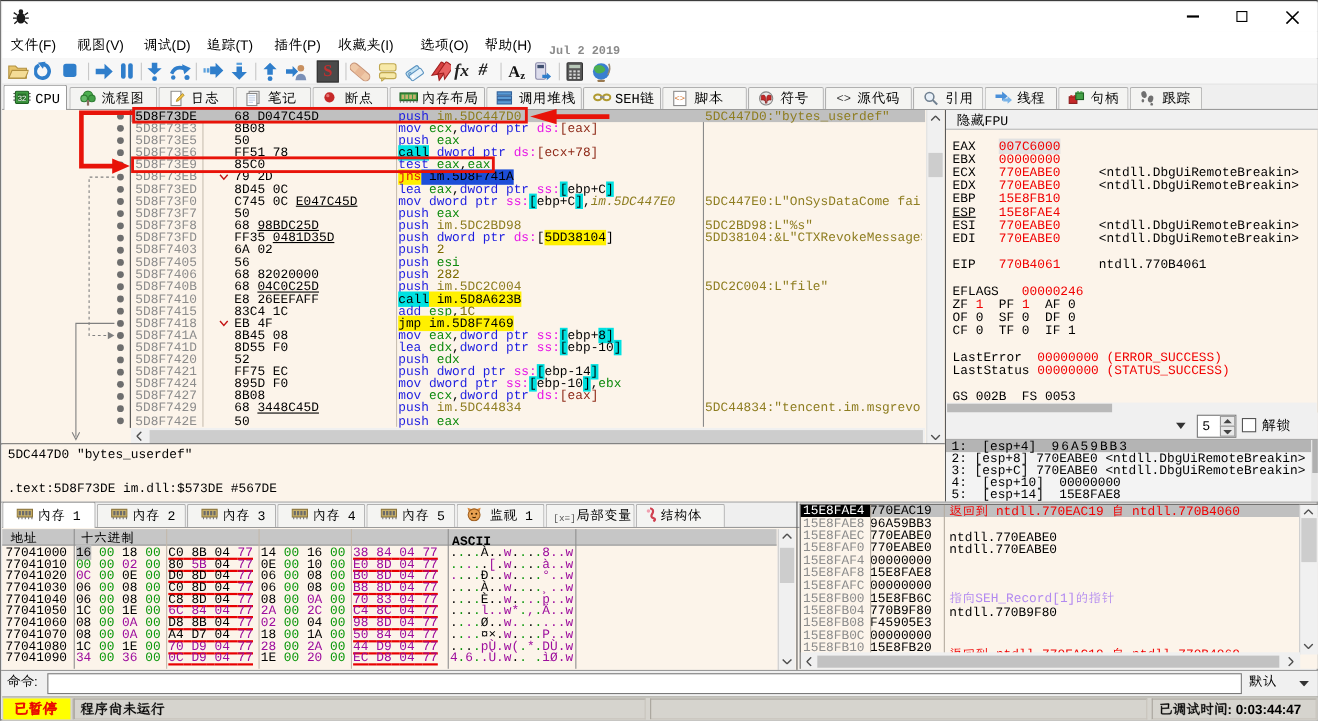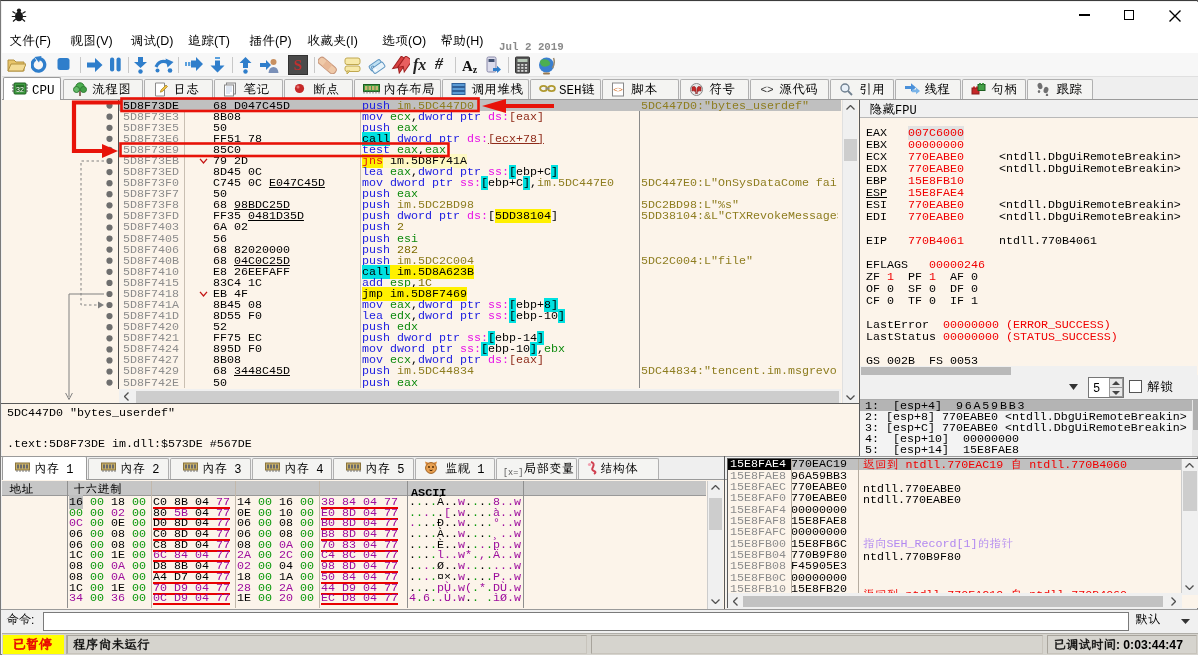--- a/index.html
+++ b/index.html
@@ -609,25 +609,25 @@
 FF75 EC
 895D F0
 8B08
 68 <span style="text-decoration:underline;">3448C45D</span>
 50</pre>
     </div>
     <div class="a" style="left:361px;top:99.6px;">
       <pre style="line-height:11.08px;color:#000"><span style="color:#1b1be0;">push</span> <span style="color:#8e7d20;">im.5DC447D0</span>
 <span style="color:#1b1be0;">mov</span> <span style="color:#0d8a0d;">ecx</span>,<span style="color:#1b1be0;">dword ptr </span><span style="color:#e613e6;">ds:</span><span style="color:#8f2b1a;">[eax]</span>
 <span style="color:#1b1be0;">push</span> <span style="color:#0d8a0d;">eax</span>
-<span style="color:#000;background:#00e1e1;">call</span> <span style="color:#1b1be0;">dword ptr </span><span style="color:#e613e6;">ds:</span><span style="color:#8f2b1a;text-decoration:underline;">[ecx+78]</span>
+<span style="color:#000;background:#00e1e1;">call</span> <span style="color:#1b1be0;">dword ptr </span><span style="color:#e613e6;">ds:</span><span style="color:#8f2b1a;">[ecx+78]</span>
 <span style="color:#1b1be0;">test</span> <span style="color:#0d8a0d;">eax</span>,<span style="color:#0d8a0d;">eax</span>
-<span style="color:#e11414;background:#fff000;">jns</span><span style="color:#000;background:#fef9c3;"> im.5D8F741A</span>
+<span style="color:#e11414;background:#fff000;">jns</span><span style="color:#000;background:#1d4ed8;"> im.5D8F741A</span>
 <span style="color:#1b1be0;">lea</span> <span style="color:#0d8a0d;">eax</span>,<span style="color:#1b1be0;">dword ptr </span><span style="color:#e613e6;">ss:</span><span style="color:#000;background:#00e1e1;">[</span>ebp+C<span style="color:#000;background:#00e1e1;">]</span>
-<span style="color:#1b1be0;">mov</span> <span style="color:#1b1be0;">dword ptr </span><span style="color:#e613e6;">ss:</span><span style="color:#000;background:#00e1e1;">[</span>ebp+C<span style="color:#000;background:#00e1e1;">]</span>,<span style="color:#8e7d20;">im.5DC447E0</span>
+<span style="color:#1b1be0;">mov</span> <span style="color:#1b1be0;">dword ptr </span><span style="color:#e613e6;">ss:</span><span style="color:#000;background:#00e1e1;">[</span>ebp+C<span style="color:#000;background:#00e1e1;">]</span>,<span style="color:#8e7d20;font-style:italic;">im.5DC447E0</span>
 <span style="color:#1b1be0;">push</span> <span style="color:#0d8a0d;">eax</span>
 <span style="color:#1b1be0;">push</span> <span style="color:#8e7d20;">im.5DC2BD98</span>
 <span style="color:#1b1be0;">push</span> <span style="color:#1b1be0;">dword ptr </span><span style="color:#e613e6;">ds:</span>[<span style="color:#000;background:#fff000;">5DD38104</span>]
 <span style="color:#1b1be0;">push</span> <span style="color:#7d6b00;">2</span>
 <span style="color:#1b1be0;">push</span> <span style="color:#0d8a0d;">esi</span>
 <span style="color:#1b1be0;">push</span> <span style="color:#7d6b00;">282</span>
 <span style="color:#1b1be0;">push</span> <span style="color:#8e7d20;">im.5DC2C004</span>
 <span style="color:#000;background:#00e1e1;">call</span><span style="color:#000;background:#fff000;"> im.5D8A623B</span>
 <span style="color:#1b1be0;">add</span> <span style="color:#0d8a0d;">esp</span>,<span style="color:#7d6b00;">1C</span>
 <span style="color:#000;background:#fff000;">jmp im.5D8F7469</span>
@@ -982,20 +982,32 @@
         <use href="#u5236" fill="#000" transform="translate(36.6,11) scale(0.1220,-0.1220)"></use>
       </svg>
     </div>
     <div class="a" style="left:410px;top:481.2px;z-index:2"><span class="m" style="font-size:11.8px;font-weight:bold">ASCII</span></div>
     <div class="a" style="left:65.5px;top:480px;width:1px;height:127px;background:#8f8f8f"></div>
     <div class="a" style="left:149.5px;top:480px;width:1px;height:127px;background:#c2b8ab"></div>
     <div class="a" style="left:233.5px;top:480px;width:1px;height:127px;background:#c2b8ab"></div>
     <div class="a" style="left:318px;top:480px;width:1px;height:127px;background:#c2b8ab"></div>
     <div class="a" style="left:405.5px;top:480px;width:1px;height:127px;background:#8f8f8f"></div>
     <div class="a" style="left:521.5px;top:480px;width:1px;height:127px;background:#8f8f8f"></div>
+    <div class="a" style="left:4px;top:495.8px;">
+      <pre style="line-height:10.72px;color:#000">77041000
+77041010
+77041020
+77041030
+77041040
+77041050
+77041060
+77041070
+77041080
+77041090</pre>
+    </div>
     <div class="a" style="left:68px;top:495.8px;">
       <pre style="line-height:10.72px"><span style="color:#000;background:#c0c0c0;">16</span> <span style="color:#0a970a;">00</span> <span style="color:#000;">18</span> <span style="color:#0a970a;">00</span> <span style="text-decoration:underline;text-decoration-color:#e80000;text-decoration-thickness:1.5px;text-underline-offset:1.5px"><span style="color:#000;">C0</span> <span style="color:#000;">8B</span> <span style="color:#000;">04</span> <span style="color:#9d0d9d;">77</span></span> <span style="color:#000;">14</span> <span style="color:#0a970a;">00</span> <span style="color:#000;">16</span> <span style="color:#0a970a;">00</span> <span style="text-decoration:underline;text-decoration-color:#e80000;text-decoration-thickness:1.5px;text-underline-offset:1.5px"><span style="color:#9d0d9d;">38</span> <span style="color:#9d0d9d;">84</span> <span style="color:#9d0d9d;">04</span> <span style="color:#9d0d9d;">77</span></span>
 <span style="color:#0a970a;">00</span> <span style="color:#0a970a;">00</span> <span style="color:#9d0d9d;">02</span> <span style="color:#0a970a;">00</span> <span style="text-decoration:underline;text-decoration-color:#e80000;text-decoration-thickness:1.5px;text-underline-offset:1.5px"><span style="color:#000;">80</span> <span style="color:#9d0d9d;">5B</span> <span style="color:#000;">04</span> <span style="color:#9d0d9d;">77</span></span> <span style="color:#000;">0E</span> <span style="color:#0a970a;">00</span> <span style="color:#000;">10</span> <span style="color:#0a970a;">00</span> <span style="text-decoration:underline;text-decoration-color:#e80000;text-decoration-thickness:1.5px;text-underline-offset:1.5px"><span style="color:#9d0d9d;">E0</span> <span style="color:#9d0d9d;">8D</span> <span style="color:#9d0d9d;">04</span> <span style="color:#9d0d9d;">77</span></span>
 <span style="color:#9d0d9d;">0C</span> <span style="color:#0a970a;">00</span> <span style="color:#000;">0E</span> <span style="color:#0a970a;">00</span> <span style="text-decoration:underline;text-decoration-color:#e80000;text-decoration-thickness:1.5px;text-underline-offset:1.5px"><span style="color:#000;">D0</span> <span style="color:#000;">8D</span> <span style="color:#000;">04</span> <span style="color:#9d0d9d;">77</span></span> <span style="color:#000;">06</span> <span style="color:#0a970a;">00</span> <span style="color:#000;">08</span> <span style="color:#0a970a;">00</span> <span style="text-decoration:underline;text-decoration-color:#e80000;text-decoration-thickness:1.5px;text-underline-offset:1.5px"><span style="color:#9d0d9d;">B0</span> <span style="color:#9d0d9d;">8D</span> <span style="color:#9d0d9d;">04</span> <span style="color:#9d0d9d;">77</span></span>
 <span style="color:#000;">06</span> <span style="color:#0a970a;">00</span> <span style="color:#000;">08</span> <span style="color:#0a970a;">00</span> <span style="text-decoration:underline;text-decoration-color:#e80000;text-decoration-thickness:1.5px;text-underline-offset:1.5px"><span style="color:#000;">C0</span> <span style="color:#000;">8D</span> <span style="color:#000;">04</span> <span style="color:#9d0d9d;">77</span></span> <span style="color:#000;">06</span> <span style="color:#0a970a;">00</span> <span style="color:#000;">08</span> <span style="color:#0a970a;">00</span> <span style="text-decoration:underline;text-decoration-color:#e80000;text-decoration-thickness:1.5px;text-underline-offset:1.5px"><span style="color:#9d0d9d;">B8</span> <span style="color:#9d0d9d;">8D</span> <span style="color:#9d0d9d;">04</span> <span style="color:#9d0d9d;">77</span></span>
 <span style="color:#000;">06</span> <span style="color:#0a970a;">00</span> <span style="color:#000;">08</span> <span style="color:#0a970a;">00</span> <span style="text-decoration:underline;text-decoration-color:#e80000;text-decoration-thickness:1.5px;text-underline-offset:1.5px"><span style="color:#000;">C8</span> <span style="color:#000;">8D</span> <span style="color:#000;">04</span> <span style="color:#9d0d9d;">77</span></span> <span style="color:#000;">08</span> <span style="color:#0a970a;">00</span> <span style="color:#9d0d9d;">0A</span> <span style="color:#0a970a;">00</span> <span style="text-decoration:underline;text-decoration-color:#e80000;text-decoration-thickness:1.5px;text-underline-offset:1.5px"><span style="color:#9d0d9d;">70</span> <span style="color:#9d0d9d;">83</span> <span style="color:#9d0d9d;">04</span> <span style="color:#9d0d9d;">77</span></span>
 <span style="color:#000;">1C</span> <span style="color:#0a970a;">00</span> <span style="color:#000;">1E</span> <span style="color:#0a970a;">00</span> <span style="text-decoration:underline;text-decoration-color:#e80000;text-decoration-thickness:1.5px;text-underline-offset:1.5px"><span style="color:#9d0d9d;">6C</span> <span style="color:#9d0d9d;">84</span> <span style="color:#9d0d9d;">04</span> <span style="color:#9d0d9d;">77</span></span> <span style="color:#9d0d9d;">2A</span> <span style="color:#0a970a;">00</span> <span style="color:#9d0d9d;">2C</span> <span style="color:#0a970a;">00</span> <span style="text-decoration:underline;text-decoration-color:#e80000;text-decoration-thickness:1.5px;text-underline-offset:1.5px"><span style="color:#9d0d9d;">C4</span> <span style="color:#9d0d9d;">8C</span> <span style="color:#9d0d9d;">04</span> <span style="color:#9d0d9d;">77</span></span>
 <span style="color:#000;">08</span> <span style="color:#0a970a;">00</span> <span style="color:#9d0d9d;">0A</span> <span style="color:#0a970a;">00</span> <span style="text-decoration:underline;text-decoration-color:#e80000;text-decoration-thickness:1.5px;text-underline-offset:1.5px"><span style="color:#000;">D8</span> <span style="color:#000;">8B</span> <span style="color:#000;">04</span> <span style="color:#9d0d9d;">77</span></span> <span style="color:#9d0d9d;">02</span> <span style="color:#0a970a;">00</span> <span style="color:#000;">04</span> <span style="color:#0a970a;">00</span> <span style="text-decoration:underline;text-decoration-color:#e80000;text-decoration-thickness:1.5px;text-underline-offset:1.5px"><span style="color:#9d0d9d;">98</span> <span style="color:#9d0d9d;">8D</span> <span style="color:#9d0d9d;">04</span> <span style="color:#9d0d9d;">77</span></span>
 <span style="color:#000;">08</span> <span style="color:#0a970a;">00</span> <span style="color:#9d0d9d;">0A</span> <span style="color:#0a970a;">00</span> <span style="text-decoration:underline;text-decoration-color:#e80000;text-decoration-thickness:1.5px;text-underline-offset:1.5px"><span style="color:#000;">A4</span> <span style="color:#000;">D7</span> <span style="color:#000;">04</span> <span style="color:#9d0d9d;">77</span></span> <span style="color:#000;">18</span> <span style="color:#0a970a;">00</span> <span style="color:#000;">1A</span> <span style="color:#0a970a;">00</span> <span style="text-decoration:underline;text-decoration-color:#e80000;text-decoration-thickness:1.5px;text-underline-offset:1.5px"><span style="color:#9d0d9d;">50</span> <span style="color:#9d0d9d;">84</span> <span style="color:#9d0d9d;">04</span> <span style="color:#9d0d9d;">77</span></span>
 <span style="color:#000;">1C</span> <span style="color:#0a970a;">00</span> <span style="color:#000;">1E</span> <span style="color:#0a970a;">00</span> <span style="text-decoration:underline;text-decoration-color:#e80000;text-decoration-thickness:1.5px;text-underline-offset:1.5px"><span style="color:#9d0d9d;">70</span> <span style="color:#9d0d9d;">D9</span> <span style="color:#9d0d9d;">04</span> <span style="color:#9d0d9d;">77</span></span> <span style="color:#9d0d9d;">28</span> <span style="color:#0a970a;">00</span> <span style="color:#9d0d9d;">2A</span> <span style="color:#0a970a;">00</span> <span style="text-decoration:underline;text-decoration-color:#e80000;text-decoration-thickness:1.5px;text-underline-offset:1.5px"><span style="color:#9d0d9d;">44</span> <span style="color:#9d0d9d;">D9</span> <span style="color:#9d0d9d;">04</span> <span style="color:#9d0d9d;">77</span></span>

